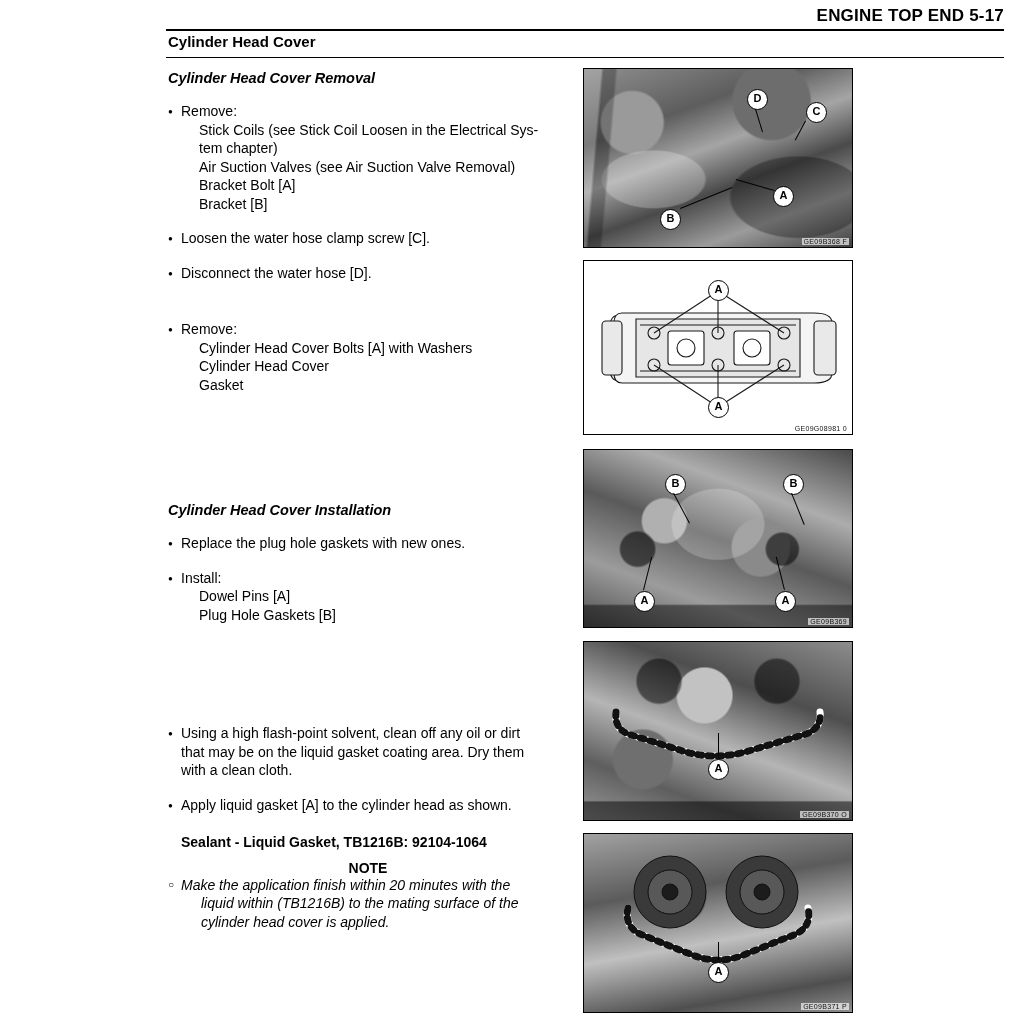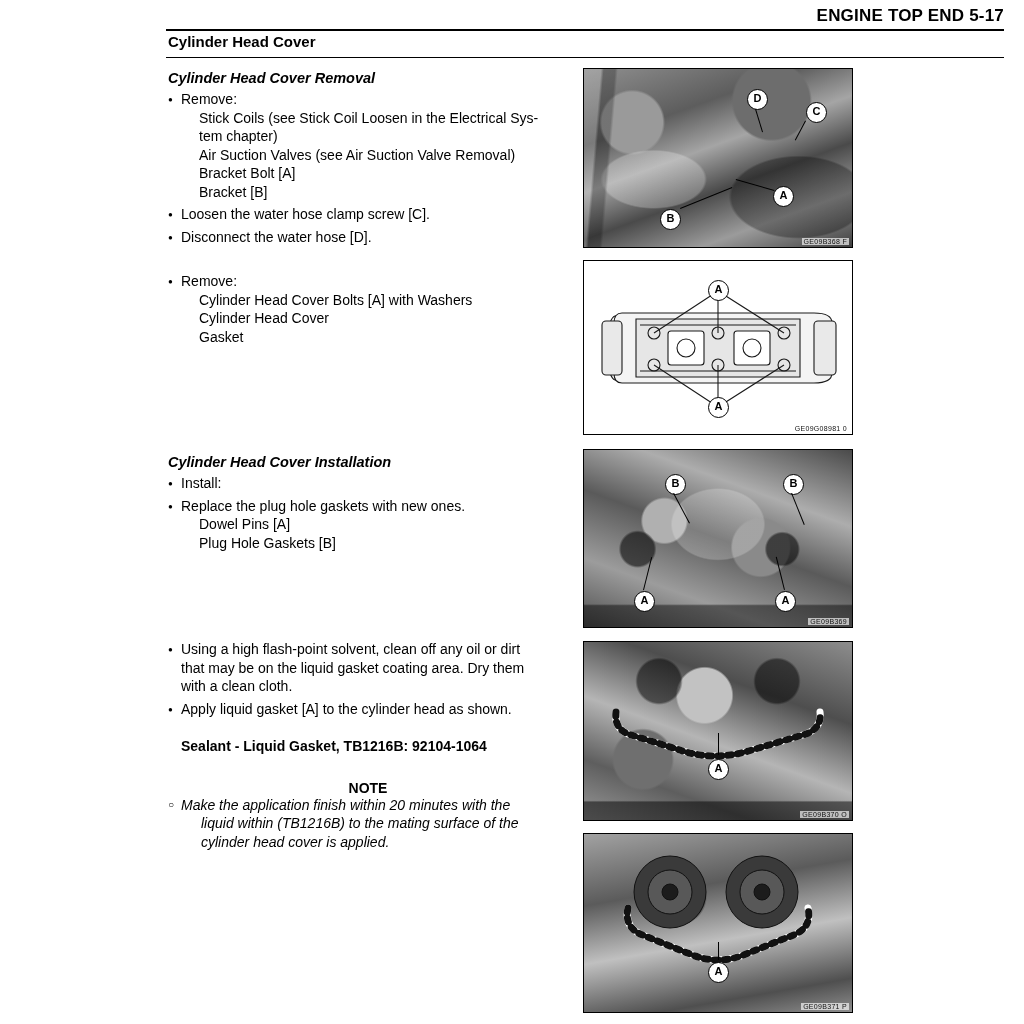--- a/index.html
+++ b/index.html
@@ -64,21 +64,21 @@
     font-size: 14.5px;
     font-weight: bold;
     font-style: italic;
     margin: 4px 0 2px 0;
   }
   .bullet-line {
     position: relative;
     padding-left: 13px;
     font-size: 14px;
     line-height: 18.5px;
-    margin-top: 4px;
+    margin-top: 16px;
   }
   .bullet-line::before {
     content: "\25CF";
     position: absolute;
     left: 0;
     top: 0;
     font-size: 8px;
     line-height: 20px;
   }
   .indent {
@@ -90,21 +90,21 @@
     font-size: 14px;
     line-height: 18.5px;
   }
   .bold {
     font-weight: bold;
   }
   .note-title {
     text-align: center;
     font-weight: bold;
     font-size: 14px;
-    margin-top: 24px;
+    margin-top: 8px;
   }
   .note-body {
     font-style: italic;
     font-size: 14px;
     line-height: 18.5px;
     padding-left: 13px;
     position: relative;
   }
   .note-body .cont {
     display: block;
@@ -210,22 +210,22 @@
       <div class="bullet-line">Remove:</div>
       <div class="indent">Cylinder Head Cover Bolts [A] with Washers</div>
       <div class="indent">Cylinder Head Cover</div>
       <div class="indent">Gasket</div>
     </div>
 
     <div style="height:104px"></div>
 
     <div class="blk">
       <div class="sub-head">Cylinder Head Cover Installation</div>
+      <div class="bullet-line">Replace the plug hole gaskets with new ones.</div>
       <div class="bullet-line">Install:</div>
-      <div class="bullet-line">Replace the plug hole gaskets with new ones.</div>
       <div class="indent">Dowel Pins [A]</div>
       <div class="indent">Plug Hole Gaskets [B]</div>
     </div>
 
     <div style="height:84px"></div>
 
     <div class="blk">
       <div class="bullet-line">
         <span>Using a high flash-point solvent, clean off any oil or dirt</span><br>
         <span>that may be on the liquid gasket coating area.  Dry them</span><br>

